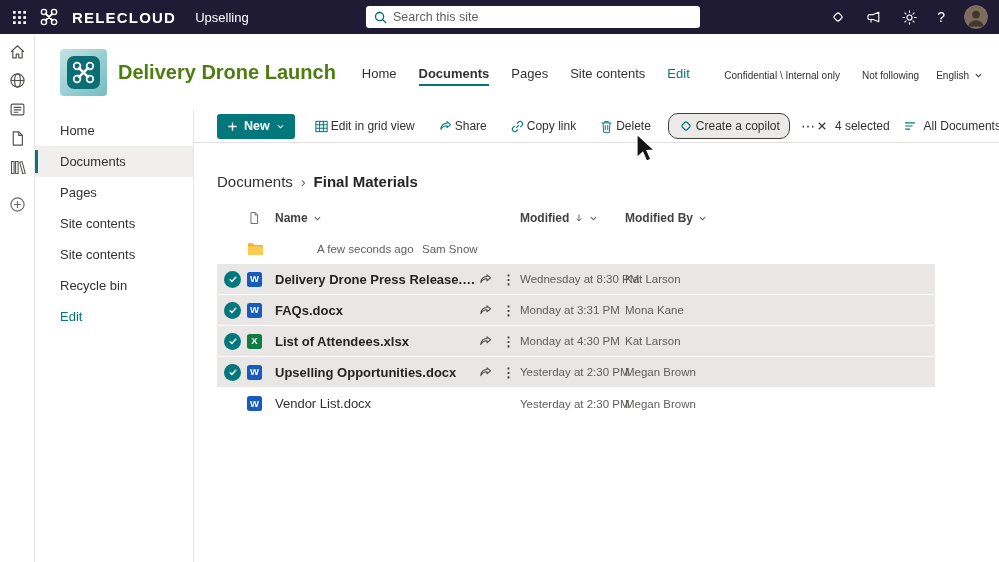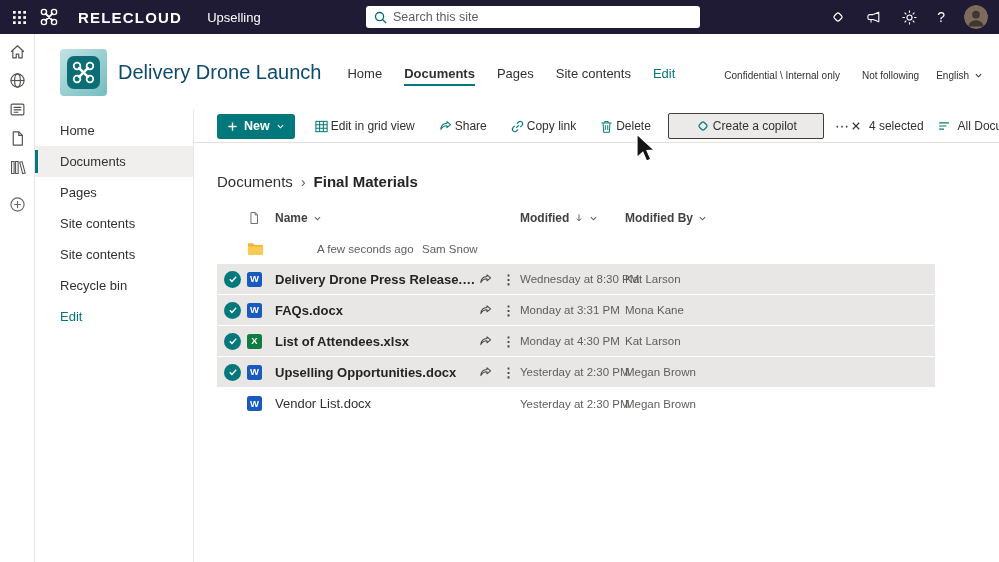--- a/index.html
+++ b/index.html
@@ -3,21 +3,21 @@
 <meta charset="utf-8">
 <style>
   *{box-sizing:border-box;margin:0;padding:0}
   html,body{width:999px;height:562px}
   body{font-family:"Liberation Sans",sans-serif;background:#fff;overflow:hidden;position:relative;color:#323130}
   .icn{display:inline-flex;align-items:center;justify-content:center;line-height:0}
 
   
   .topbar{height:34px;background:#1f1b35;display:flex;align-items:center;color:#fff;position:relative;z-index:5}
   .waffle{width:38px;height:34px;display:flex;align-items:center;justify-content:center;cursor:pointer;color:#fff}
-  .brand{display:flex;align-items:center;gap:20px;margin-left:2px;cursor:pointer}
+  .brand{display:flex;align-items:center;gap:14px;margin-left:2px;cursor:pointer}
   .brand .icn{color:#fff}
   .brand-name{font-weight:700;font-size:15px;letter-spacing:1.2px}
   .brand-product{font-size:13px;margin-left:5px;font-weight:400}
   .search-box{position:absolute;left:366px;top:6px;width:334px;height:22px;background:#fff;border-radius:3px;display:flex;align-items:center;padding:0 8px;gap:6px}
   .search-box .icn{color:#036c70}
   .search-box input{border:none;outline:none;flex:1;font-size:12.5px;color:#323130;font-family:inherit;background:transparent}
   .search-box input::placeholder{color:#5f5e5c}
   .top-icons{margin-left:auto;display:flex;align-items:center;gap:19px;padding-right:11px}
   .tb-set{display:flex;align-items:center;gap:19px}
   .tb-set .icn{color:#fff;cursor:pointer}
@@ -28,21 +28,21 @@
   .app{display:flex;height:528px}
   .left-rail{width:35px;border-right:1px solid #e7e5e3;display:flex;flex-direction:column;align-items:center;padding-top:9px;gap:12px;color:#55534f;background:#fff}
   .left-rail .icn{cursor:pointer}
   .left-rail .rail-plus{margin-top:8px;color:#6b6966}
   .main-col{flex:1;display:flex;flex-direction:column;min-width:0}
 
   
   .site-header{height:76px;display:flex;align-items:center;padding:0 16px 0 25px}
   .site-logo{width:47px;height:47px;background:linear-gradient(135deg,#c2e3e4,#74bcc0);border-radius:4px;display:flex;align-items:center;justify-content:center;flex:none;cursor:pointer}
   .site-logo-inner{width:33px;height:33px;background:#0c6e74;border-radius:7px;display:flex;align-items:center;justify-content:center;color:#fff}
-  .site-title{font-size:20px;font-weight:400;color:#0c4a6e;margin-left:11px;white-space:nowrap}
+  .site-title{font-size:20px;font-weight:700;color:#4d7c0f;margin-left:11px;white-space:nowrap}
   .site-nav{display:flex;align-items:center;gap:22px;margin-left:26px;margin-top:8px}
   .site-nav-item{font-size:13px;color:#323130;text-decoration:none;cursor:pointer;position:relative;padding-bottom:5px;white-space:nowrap}
   .site-nav-item.active{font-weight:600}
   .site-nav-item.active::after{content:"";position:absolute;left:0;right:0;bottom:0;height:2px;background:#03787c}
   .site-nav-item.accent{color:#03787c}
   .header-meta{margin-left:auto;display:flex;align-items:center;gap:17px;font-size:10px;color:#323130;white-space:nowrap;margin-top:6px}
   .follow,.lang{display:flex;align-items:center;gap:5px;cursor:pointer}
   .lang .icn,.follow .icn{color:#323130}
 
   
@@ -54,21 +54,21 @@
   .side-item.accent{color:#03787c}
   .main{flex:1;display:flex;flex-direction:column;min-width:0}
 
   
   .command-bar{height:33px;display:flex;align-items:center;padding:0 10px 0 23px;border-bottom:1px solid #e3e1df}
   .btn-new{height:25px;background:#03787c;color:#fff;border:none;border-radius:3px;display:flex;align-items:center;gap:6px;padding:12px 10px;font-size:12.5px;font-weight:600;cursor:pointer;font-family:inherit}
   .btn-new .icn{color:#fff}
   .cmd-actions{display:flex;align-items:center}
   .cmd-item{display:flex;align-items:center;gap:2px;font-size:12px;color:#323130;margin-left:15px;cursor:pointer;white-space:nowrap;height:26px;padding:0 4px}
   .cmd-item .icn{color:#03787c}
-  .cmd-item.highlight{border:1px solid #3f3e3d;background:#eceae9;padding:0 26px;border-radius:2px;margin-left:13px}
+  .cmd-item.highlight{border:1px solid #3f3e3d;background:#eceae9;padding:0 9px;border-radius:10px;margin-left:13px}
   .cmd-more{margin-left:11px;color:#323130;font-size:14px;cursor:pointer;letter-spacing:1px}
   .cmd-right{margin-left:auto;display:flex;align-items:center;gap:13px}
   .sel-clear,.view-switch{display:flex;align-items:center;gap:7px;font-size:12px;color:#323130;cursor:pointer;white-space:nowrap}
   .sel-clear .icn{color:#323130}
   .view-switch .icn,.cmd-right>.icn{color:#03787c;cursor:pointer}
 
   
   .breadcrumb{display:flex;align-items:center;gap:8px;padding-left:23px;margin-top:30px;font-size:15px;color:#323130}
   .breadcrumb .crumb{cursor:pointer}
   .breadcrumb .current{font-weight:700;color:#242424;cursor:default}

